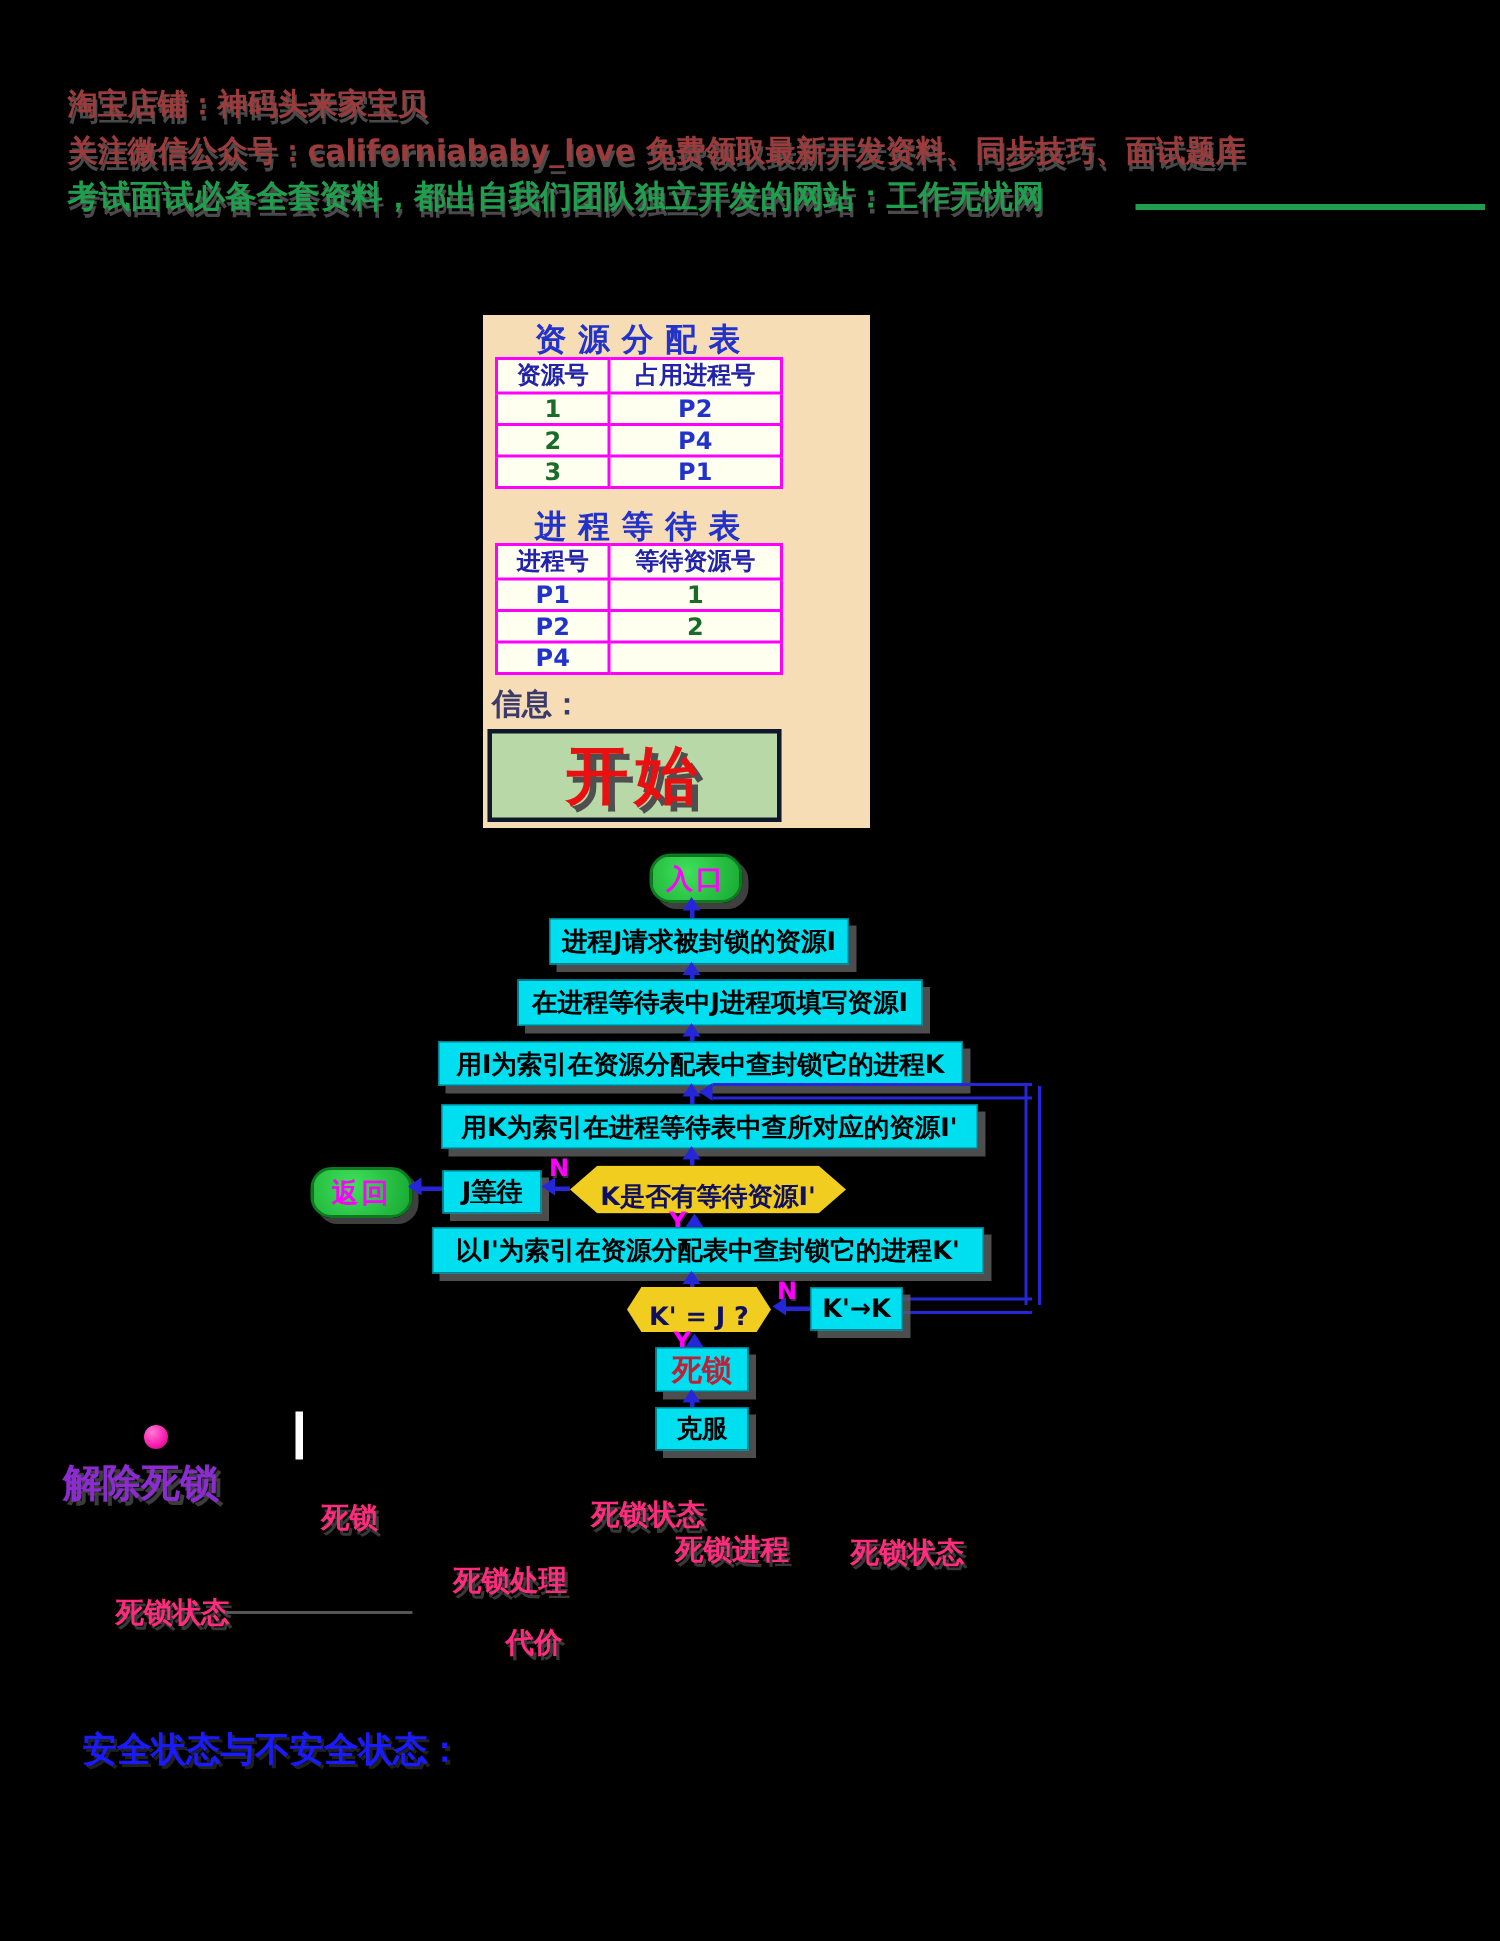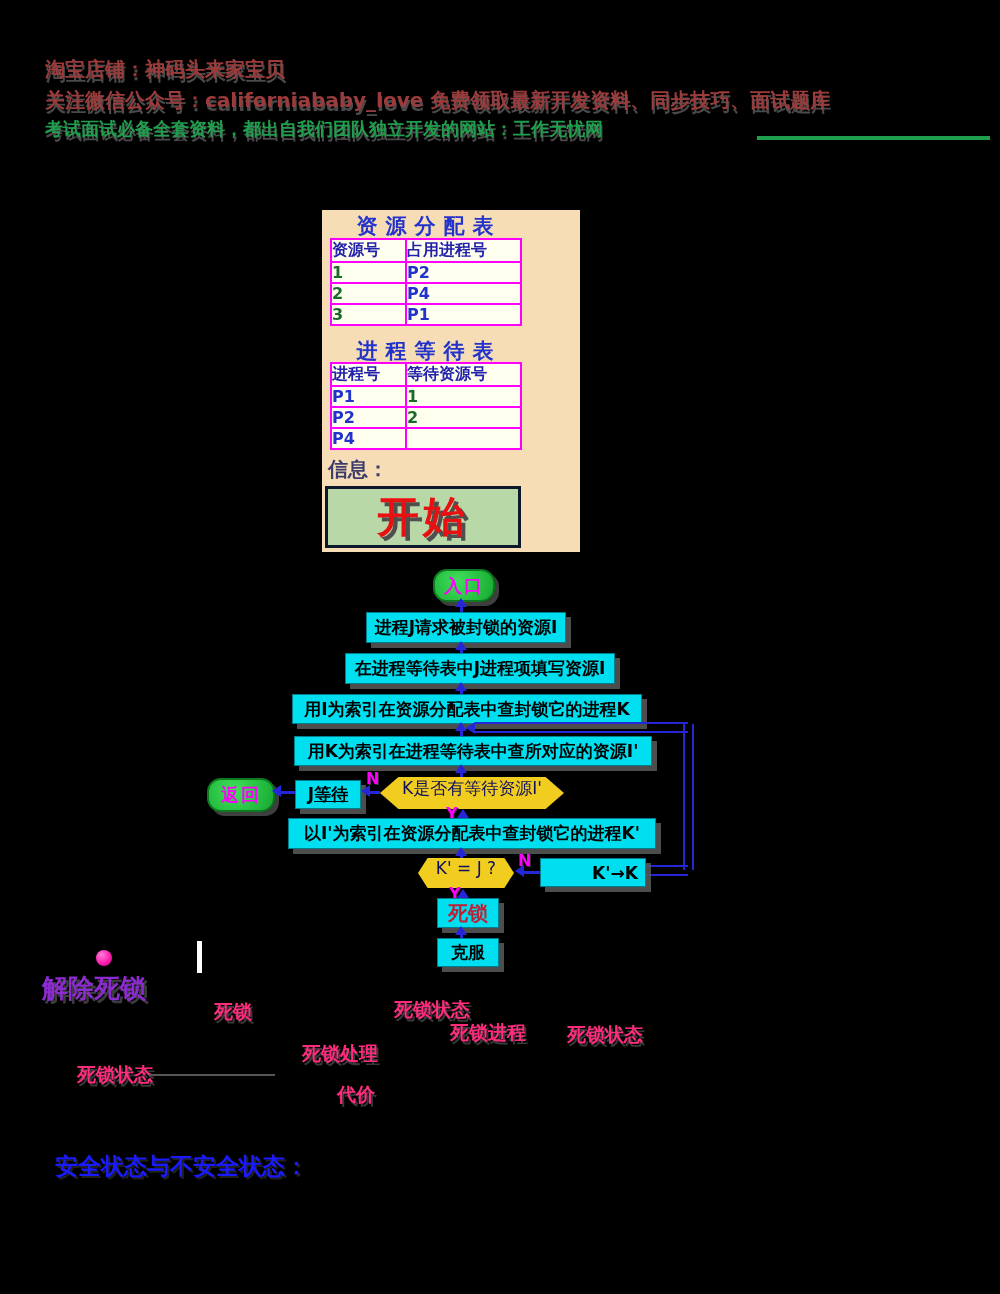--- a/index.html
+++ b/index.html
@@ -3,50 +3,50 @@
 <meta charset="utf-8">
 <style>
   html,body{margin:0;padding:0;background:#000;}
   .canvas{position:relative;width:1000px;height:1294px;background:#000;overflow:hidden;
           font-family:"DejaVu Sans","Liberation Sans",sans-serif;}
   .abs{position:absolute;}
 
   
   .h-line{font-weight:bold;white-space:nowrap;}
   .h-red{color:#9c3b3b;font-size:20px;text-shadow:1px 4px 0 #4a4a4a;}
-  .h-green{color:#1f9e4d;font-size:18px;text-shadow:1px 4px 0 #4a4a4a;text-align:center;}
+  .h-green{color:#1f9e4d;font-size:21px;text-shadow:1px 4px 0 #4a4a4a;text-align:center;}
   .h-rule{background:#1f9e4d;height:4px;}
   .h-url{color:#1a1aff;font-size:22px;font-weight:bold;text-decoration:underline;cursor:pointer;}
 
   
   .panel{background:#f7ddb5;width:258px;height:342px;left:322px;top:210px;}
   .tbl-title{color:#2233cc;font-size:21px;font-weight:bold;letter-spacing:8px;text-align:center;width:198px;}
   table.datatbl{border-collapse:collapse;background:#fffff0;table-layout:fixed;}
-  table.datatbl td{border:2px solid #ff00ff;font-weight:bold;font-size:16px;
+  table.datatbl td{border:2px solid #ff00ff;text-align:center;font-weight:bold;font-size:16px;
                    height:19px;padding:0;}
   td.hdr{color:#2222aa;}
   td.num{color:#1a6b2a;}
   td.pid{color:#2233cc;}
   .info-label{color:#3b3b6b;font-size:20px;font-weight:bold;}
   .start-btn{background:#b8d8a8;border:3px solid #0f172a;width:190px;height:56px;
              display:flex;align-items:center;justify-content:center;cursor:pointer;}
   .start-btn span{color:#e81010;font-size:42px;font-weight:bold;letter-spacing:4px;
                   text-shadow:4px 4px 0 #4f4f4f;}
 
   
   .fbox{background:#00dff0;border:1px solid #007f8f;box-shadow:5px 5px 0 rgba(90,90,90,.85);
         display:flex;align-items:center;justify-content:center;
         color:#000;font-weight:bold;font-size:17px;white-space:nowrap;}
   .pill{background:radial-gradient(circle at 40% 35%, #3fe05a, #17a832);border:2px solid #0d7a20;
         border-radius:14px;display:flex;align-items:center;justify-content:center;
         box-shadow:4px 4px 0 rgba(90,90,90,.7);}
   .pill span{color:#ff00ff;font-size:18px;font-weight:bold;letter-spacing:2px;}
   .hex{background:#f0cd1f;clip-path:polygon(0 50%,10% 0,90% 0,100% 50%,90% 100%,10% 100%);
-       display:flex;align-items:flex-start;justify-content:center;
-       color:#101060;font-weight:normal;font-size:17px;white-space:nowrap;
+       display:flex;align-items:flex-end;justify-content:center;
+       color:#101060;font-weight:bold;font-size:17px;white-space:nowrap;
        filter:drop-shadow(4px 4px 0 rgba(90,90,90,.8));}
   .vline{width:3px;background:#2626d9;}
   .hline{height:3px;background:#2626d9;}
   .dbl-h{height:7px;border-top:2px solid #2626d9;border-bottom:2px solid #2626d9;background:transparent;}
   .dbl-v{width:7px;border-left:2px solid #2626d9;border-right:2px solid #2626d9;background:transparent;}
   .ah-up{width:0;height:0;border-left:6px solid transparent;border-right:6px solid transparent;
          border-bottom:9px solid #2626d9;}
   .ah-left{width:0;height:0;border-top:6px solid transparent;border-bottom:6px solid transparent;
            border-right:9px solid #2626d9;}
   .lbl{color:#ff00ff;font-size:16px;font-weight:bold;text-shadow:1px 1px 0 #333;}
@@ -197,21 +197,21 @@
   <div class="abs vline" style="left:460px;top:850px;height:8px;"></div>
   <div class="abs ah-up" style="left:455px;top:847px;"></div>
 
   <div class="abs hex" style="left:418px;top:858px;width:96px;height:30px;">
     <span>K' = J ?</span>
   </div>
   <div class="abs lbl" style="left:518px;top:851px;">N</div>
   <div class="abs hline" style="left:522px;top:871px;width:18px;"></div>
   <div class="abs ah-left" style="left:515px;top:865px;"></div>
 
-  <div class="abs fbox" style="left:540px;top:858px;width:60px;height:27px;padding-left:44px;">
+  <div class="abs fbox" style="left:540px;top:858px;width:60px;height:27px;">
     <span>K'→K</span>
   </div>
 
   <div class="abs lbl" style="left:449px;top:884px;">Y</div>
   <div class="abs vline" style="left:462px;top:892px;height:6px;"></div>
   <div class="abs ah-up" style="left:457px;top:889px;"></div>
 
   <div class="abs fbox" style="left:437px;top:898px;width:60px;height:28px;">
     <span class="deadlock-text">死锁</span>
   </div>

